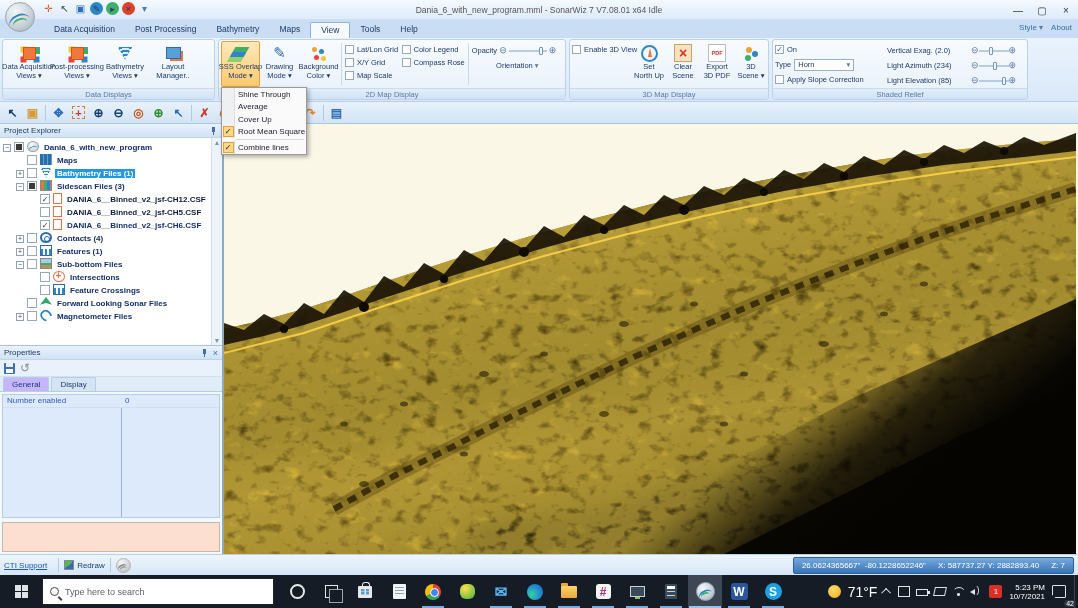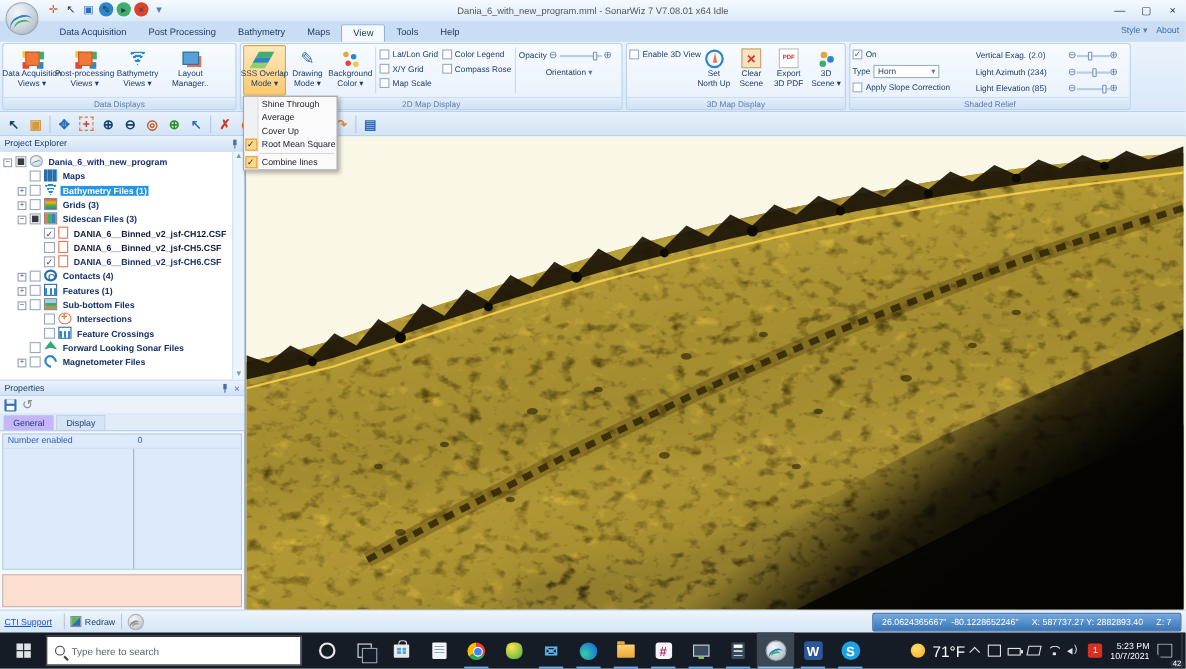--- a/index.html
+++ b/index.html
@@ -514,26 +514,20 @@
                 <span class="texp none" data-name="expander-spacer"></span>
                 <span class="tcb" data-name="tree-checkbox"></span>
                 <span class="tic" data-name="maps-icon"></span>
                 <span class="tlb" data-name="tree-item-label">Maps</span>
               </div>
               <div class="trow" data-name="tree-item-bathymetry-files-1" style="padding-left: 16px;">
                 <span class="texp" data-name="expander-icon">+</span>
                 <span class="tcb" data-name="tree-checkbox"></span>
                 <span class="tic" data-name="bathymetry-files-icon"></span>
                 <span class="tlb sel" data-name="tree-item-label">Bathymetry Files (1)</span>
-              </div>
-              <div class="trow" data-name="tree-item-grids-3" style="padding-left: 16px;">
-                <span class="texp" data-name="expander-icon">+</span>
-                <span class="tcb" data-name="tree-checkbox"></span>
-                <span class="tic" data-name="grids-icon"></span>
-                <span class="tlb" data-name="tree-item-label">Grids (3)</span>
               </div>
               <div class="trow" data-name="tree-item-sidescan-files-3" style="padding-left: 16px;">
                 <span class="texp" data-name="expander-icon">−</span>
                 <span class="tcb part" data-name="tree-checkbox"></span>
                 <span class="tic" data-name="sidescan-files-icon"></span>
                 <span class="tlb" data-name="tree-item-label">Sidescan Files (3)</span>
               </div>
               <div class="trow" data-name="tree-item-dania-6-binned-v2-jsf-ch12-csf" style="padding-left: 29px;">
                 <span class="texp none" data-name="expander-spacer"></span>
                 <span class="tcb" data-name="tree-checkbox">✓</span>

